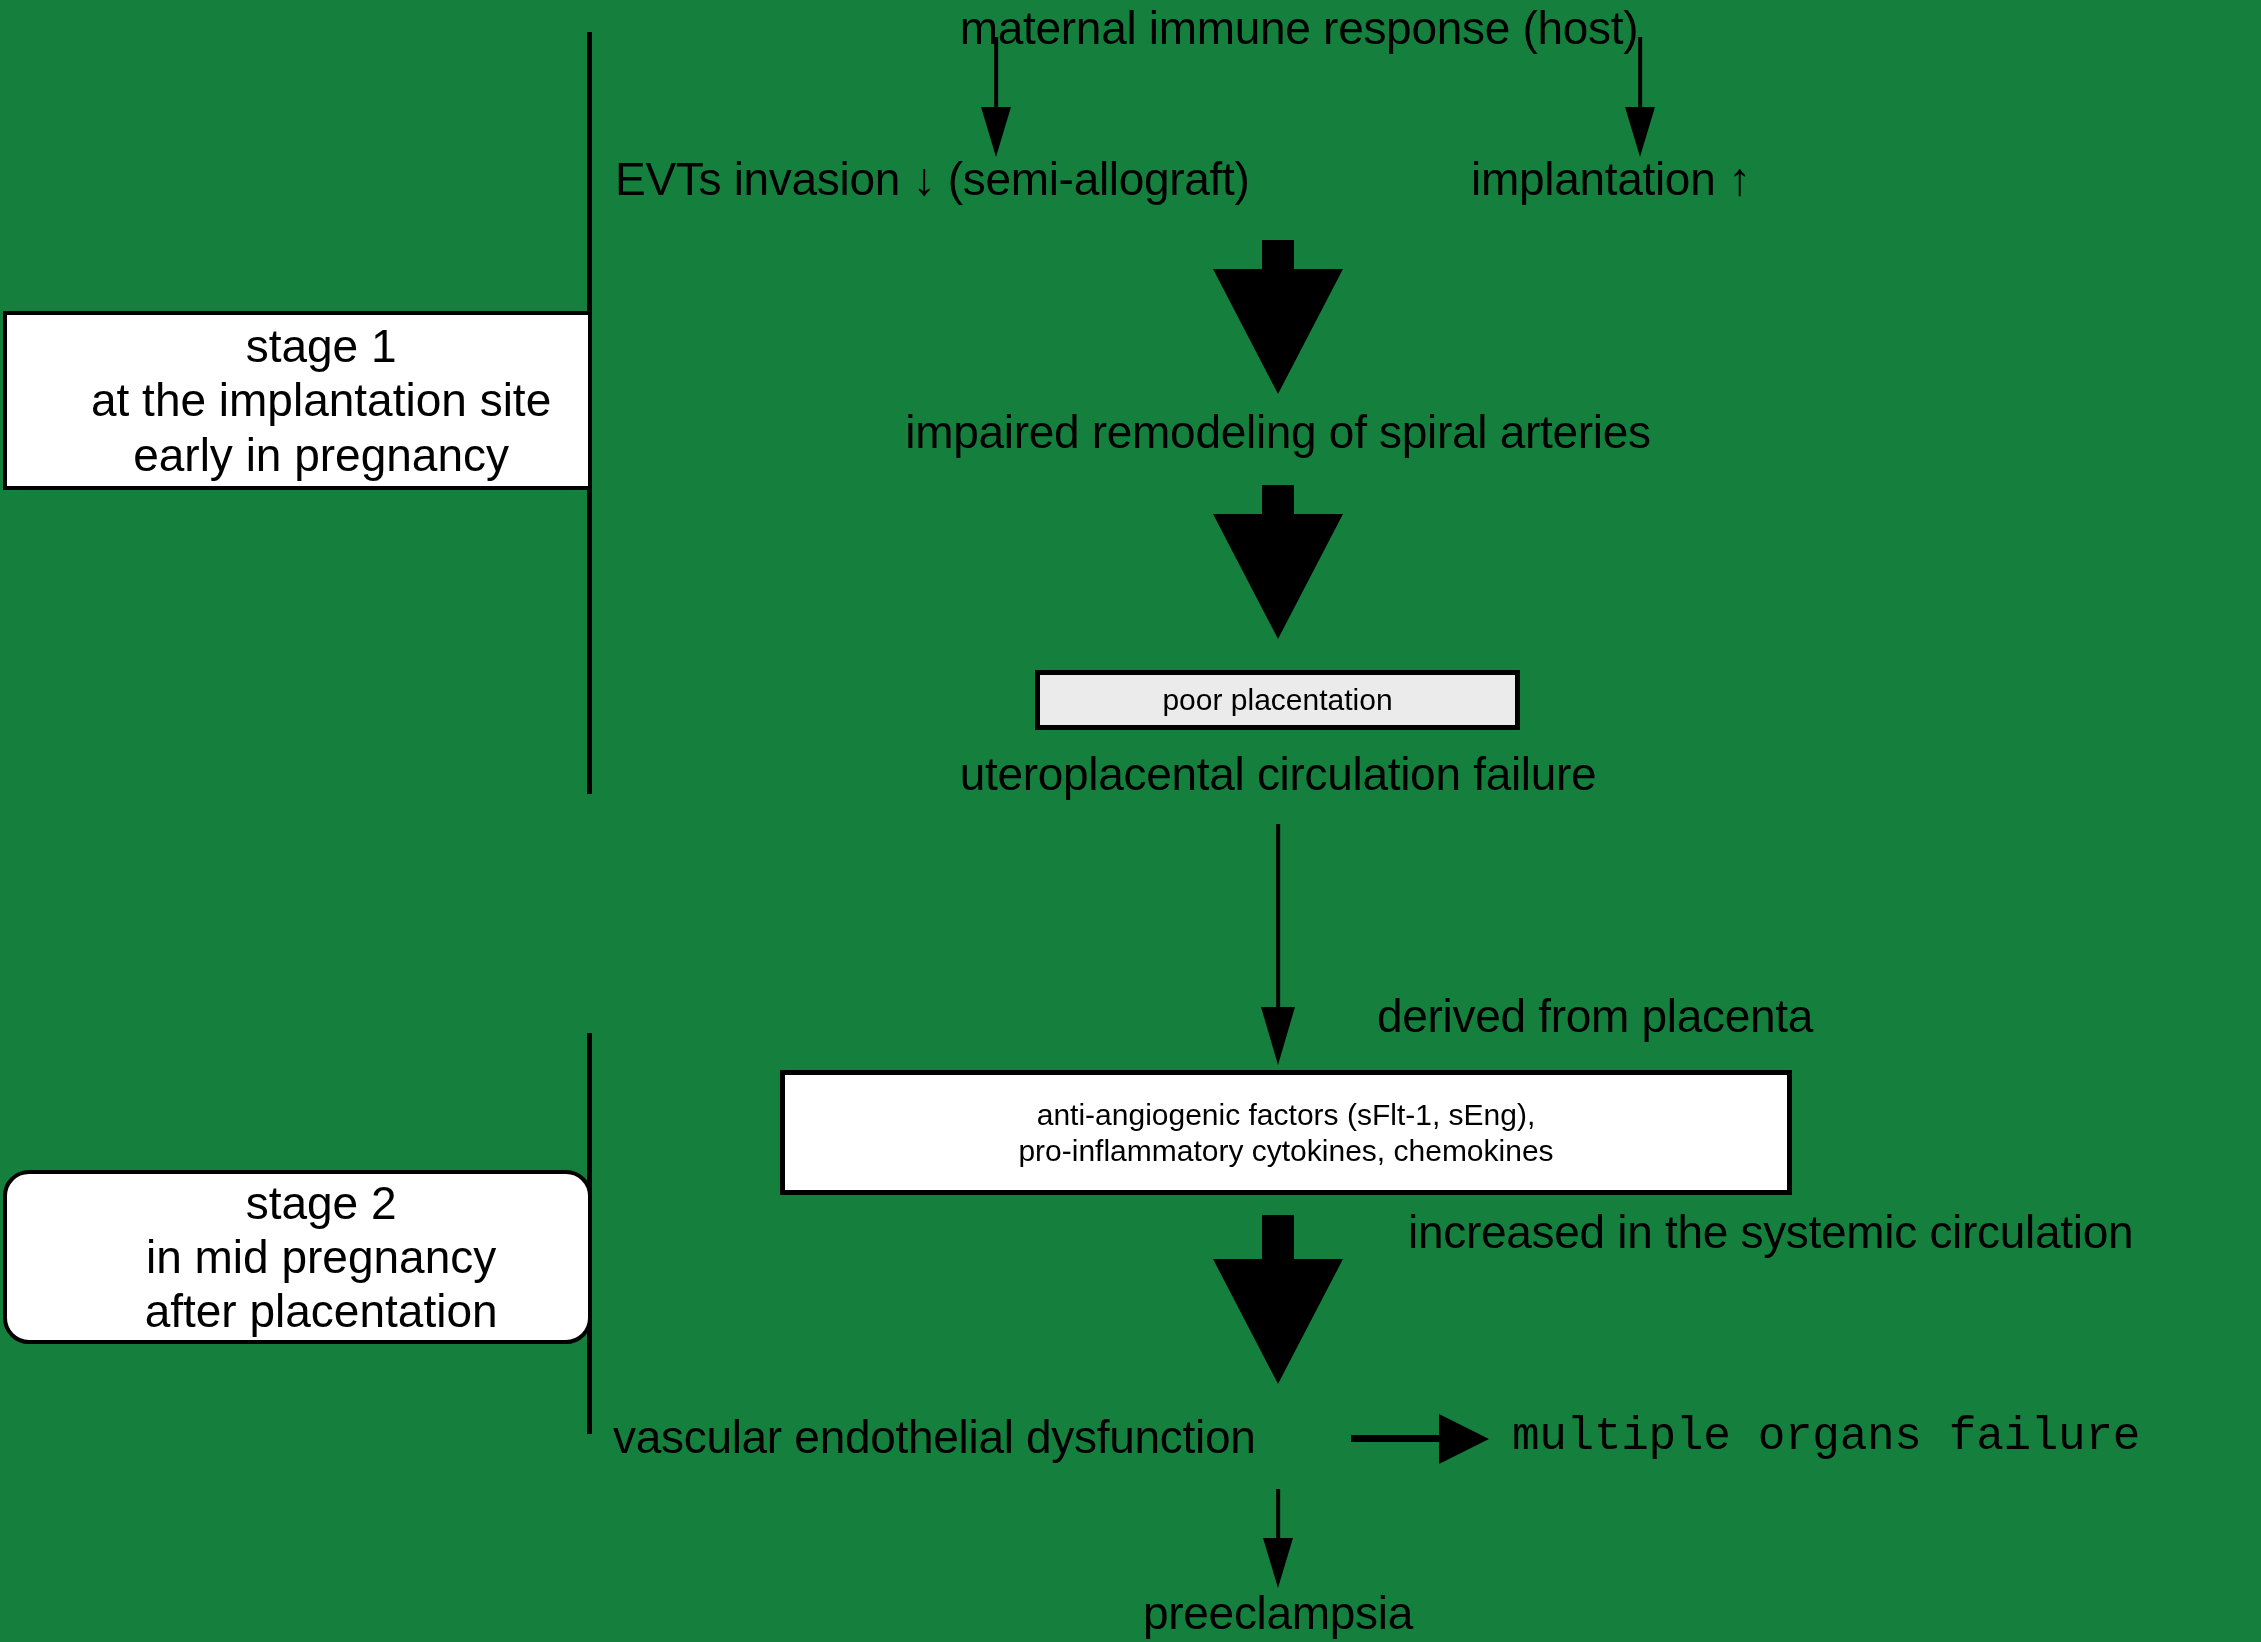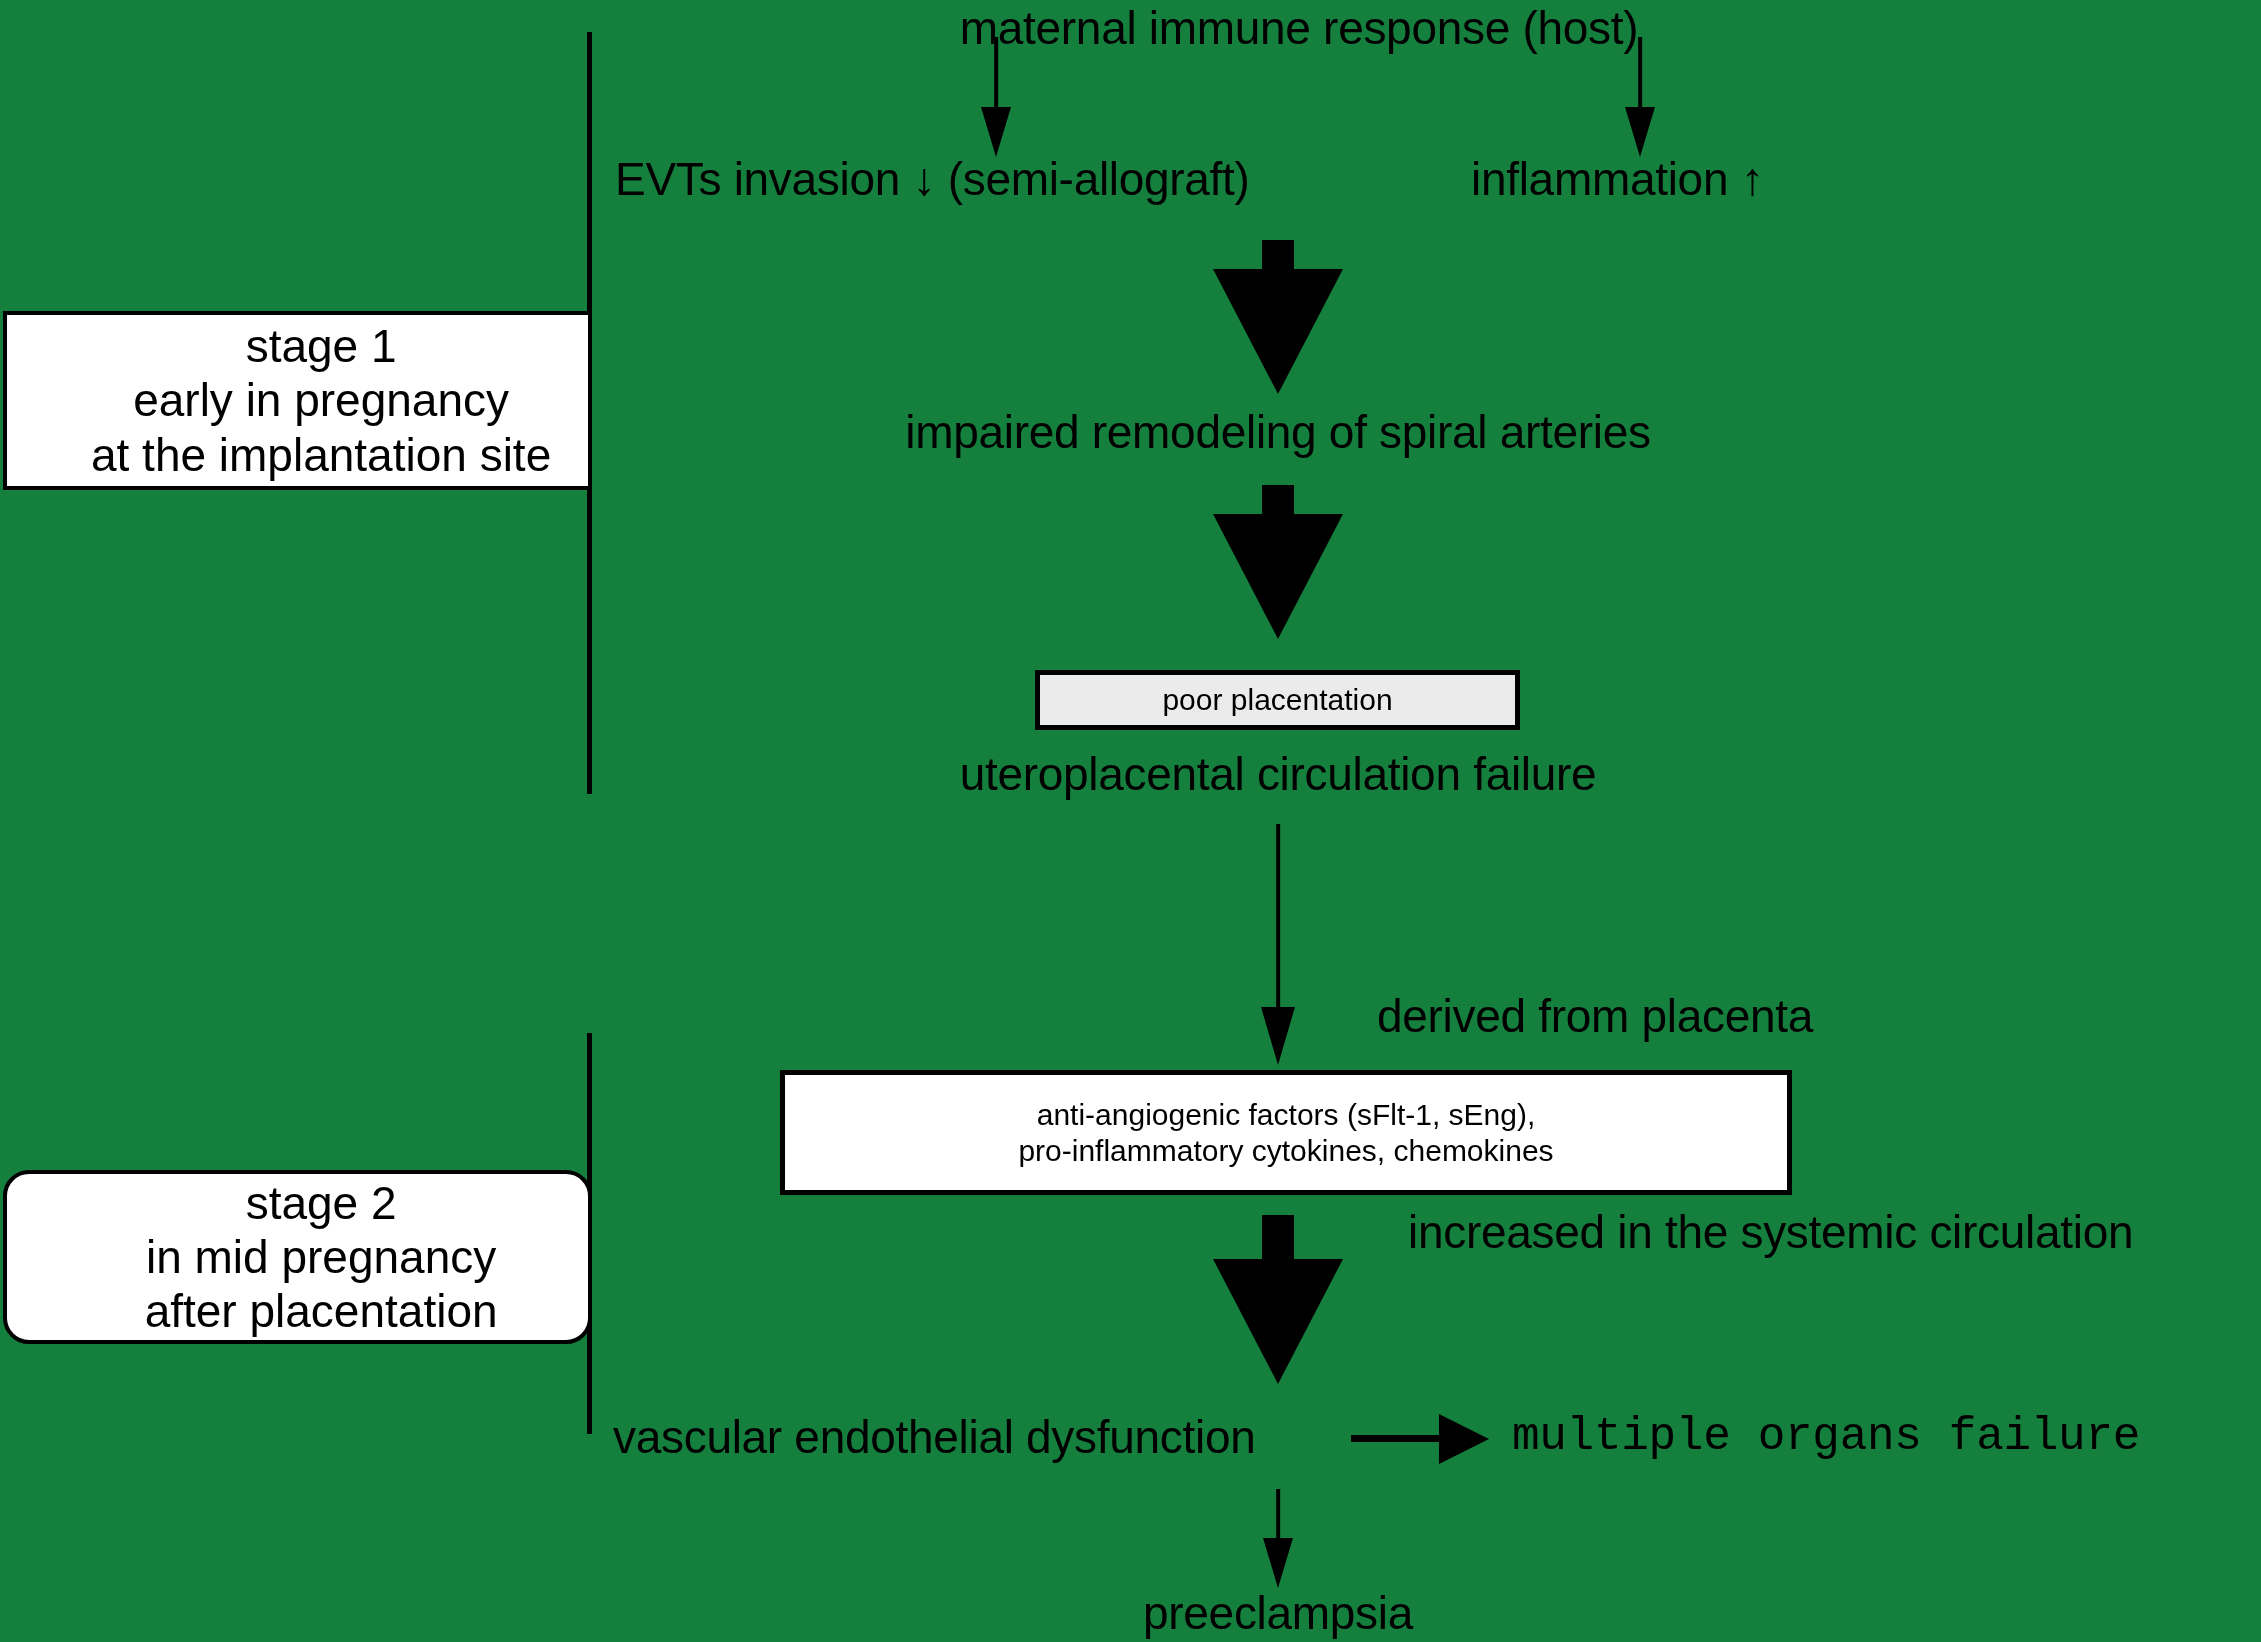--- a/index.html
+++ b/index.html
@@ -137,21 +137,21 @@
   <div class="txt ctr" style="left:1299px; top:5.2px;">maternal immune response (host)</div>
 
   <div class="thin-shaft" style="left:996px; top:37px; height:76px;"></div>
   <div class="thin-head sm" style="left:996px; top:107px;"></div>
 
   <div class="thin-shaft" style="left:1640px; top:37px; height:76px;"></div>
   <div class="thin-head sm" style="left:1640px; top:107px;"></div>
 
   <div class="txt" style="left:615px; top:156px;">EVTs invasion ↓ (semi-allograft)</div>
 
-  <div class="txt" style="left:1471px; top:156px;">inflammation ↑</div>
+  <div class="txt" style="left:1471px; top:156px;">implantation ↑</div>
 
   <div class="fat-shaft" style="left:1278px; top:240px; width:32px; height:31px;"></div>
   <div class="fat-head" style="left:1278px; top:269px;"></div>
 
   <div class="txt ctr" style="left:1278px; top:409px;">impaired remodeling of spiral arteries</div>
 
   <div class="fat-shaft" style="left:1278px; top:485px; width:32px; height:30px;"></div>
   <div class="fat-head" style="left:1278px; top:514px;"></div>
 
   <div class="node-box node-shaded" style="left:1035px; top:670px; width:485px; height:60px;">
@@ -184,22 +184,22 @@
 
   <div class="thin-shaft" style="left:1278px; top:1489px; height:55px;"></div>
   <div class="thin-head sm" style="left:1278px; top:1538px;"></div>
 
   <div class="txt ctr" style="left:1278px; top:1590px;">preeclampsia</div>
 
   <div class="vrule" style="left:587px; top:32px; height:762px;"></div>
 
   <div class="stage-box" style="left:2.6px; top:311px; width:589px; height:179px;">
     <span class="line">stage 1</span>
+    <span class="line">at the implantation site</span>
     <span class="line">early in pregnancy</span>
-    <span class="line">at the implantation site</span>
   </div>
 
   <div class="vrule" style="left:587px; top:1033px; height:401px;"></div>
 
   <div class="stage-box" style="left:2.6px; top:1170px; width:589px; height:174px;border-radius:26px;">
     <span class="line">stage 2</span>
     <span class="line">in mid pregnancy</span>
     <span class="line">after placentation</span>
   </div>
 

